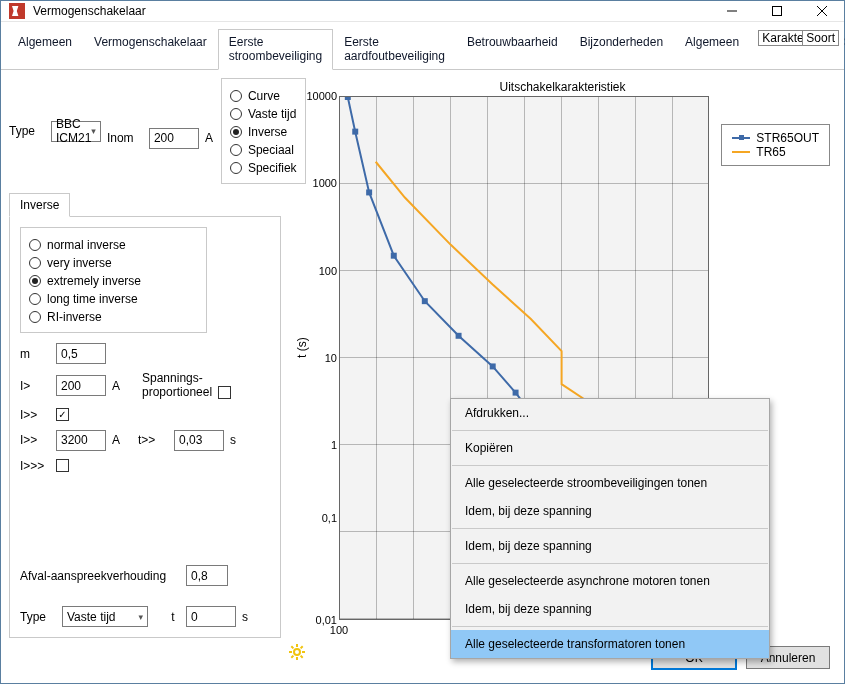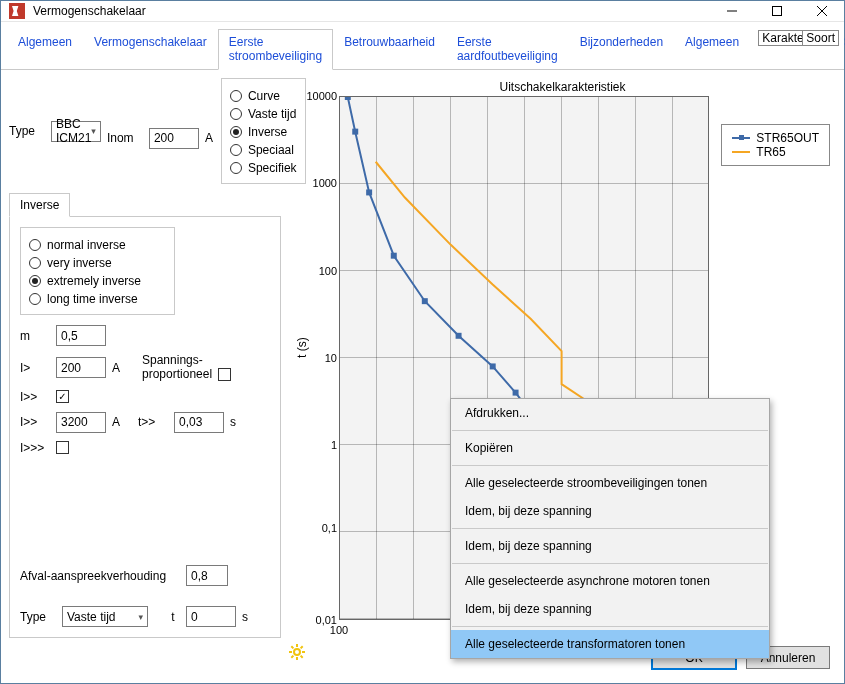--- a/index.html
+++ b/index.html
@@ -7,21 +7,21 @@
 .window { width: 845px; height: 684px; border: 1px solid #5a7fa0; display: flex; flex-direction: column; background: #fff; }
 .titlebar { height: 30px; display: flex; align-items: center; background: #fff; border-bottom: 1px solid #e6e6e6; }
 .titlebar .app-icon { width: 16px; height: 16px; margin: 0 8px; background: #c0392b; display:inline-block; position:relative; }
 .titlebar .app-icon::after { content:""; position:absolute; inset:3px 5px 3px 3px; background:#fff; clip-path: polygon(0 0,80% 0,60% 50%,80% 100%,0 100%,20% 50%); }
 .titlebar .title { flex:1; }
 .winbtns { display:flex; height:100%; }
 .winbtn { width:45px; display:flex; align-items:center; justify-content:center; }
 .winbtn svg { width:10px; height:10px; }
 
 .tabs { display:flex; border-bottom:1px solid #c9c9c9; background:#fff; padding:6px 6px 0 6px; gap:0; position:relative; }
-.tab { padding:5px 10px 6px 10px; border:1px solid transparent; border-bottom:none; cursor:default; font-size:12px; color:#1d4ed8; position:relative; top:1px; }
+.tab { padding:5px 10px 6px 10px; border:1px solid transparent; border-bottom:none; cursor:default; font-size:12px; color:#0f172a; position:relative; top:1px; }
 .tab.active { border-color:#c9c9c9; background:#fff; border-bottom:1px solid #fff; z-index:2; }
 
 .content { flex:1; display:flex; padding:8px; gap:8px; }
 .left { width:272px; display:flex; flex-direction:column; gap:8px; }
 .row { display:flex; align-items:center; gap:6px; }
 .row label.lab { width:36px; }
 .combo { border:1px solid #7a7a7a; height:21px; display:flex; align-items:center; padding:0 4px; justify-content:space-between; background:#fff; }
 .combo .arrow { font-size:9px; color:#555; }
 .txt { border:1px solid #7a7a7a; height:21px; padding:0 4px; background:#fff; display:flex; align-items:center; }
 .fieldset { border:1px solid #c9c9c9; padding:8px 8px 6px 8px; }
@@ -88,22 +88,22 @@
             <path d="M0 0l10 10M10 0L0 10" stroke="currentColor"></path>
           </svg>
         </div>
     </div>
   </div>
 
   <div class="tabs">
     <div class="tab">Algemeen</div>
     <div class="tab">Vermogenschakelaar</div>
     <div class="tab active">Eerste stroombeveiliging</div>
+    <div class="tab">Eerste aardfoutbeveiliging</div>
     <div class="tab">Betrouwbaarheid</div>
-    <div class="tab">Eerste aardfoutbeveiliging</div>
     <div class="tab">Bijzonderheden</div>
     <div class="tab">Algemeen</div>
     <div class="tab">Presentatie</div>
     <div class="tab">Selectie</div>
 
   </div>
 
   <div class="content">
     <div class="left">
       <div style="display:flex; gap:8px;">
@@ -146,37 +146,41 @@
               <span>Specifiek</span>
             </div>
         </div>
       </div>
 
       <div style="display:flex; flex-direction:column; flex:1;">
         <div class="subtabs">
           <div class="subtab active">Inverse</div>
         </div>
         <div class="subpanel">
-          <div class="fieldset" style="width:155px;">
+          <div class="fieldset" style="width:187px;">
             <div class="legend">Soort</div>
             <div class="radio-row">
                 <span class="radio"></span>
                 <span>normal inverse</span>
               </div>
             <div class="radio-row">
                 <span class="radio"></span>
                 <span>very inverse</span>
               </div>
             <div class="radio-row">
                 <span class="radio checked"></span>
                 <span>extremely inverse</span>
               </div>
             <div class="radio-row">
                 <span class="radio"></span>
                 <span>long time inverse</span>
+              </div>
+            <div class="radio-row">
+                <span class="radio"></span>
+                <span>RI-inverse</span>
               </div>
           </div>
 
           <div class="param-group">
             <div class="row">
               <label style="width:30px">m</label>
               <div class="txt" style="width:50px">
                   <span>0,5</span>
                 </div>
             </div>
@@ -283,21 +287,21 @@
                 <path d="M8 0v3M8 13v3M0 8h3M13 8h3M2.3 2.3l2.1 2.1M11.6 11.6l2.1 2.1M13.7 2.3l-2.1 2.1M4.4 11.6l-2.1 2.1"></path>
               </g>
             </svg>
         </span>
         <div id="yticks">
             <div class="ytick" style="top: 18px;">10000</div>
             <div class="ytick" style="top: 105.333px;">1000</div>
             <div class="ytick" style="top: 192.667px;">100</div>
             <div class="ytick" style="top: 280px;">10</div>
             <div class="ytick" style="top: 367.333px;">1</div>
-            <div class="ytick" style="top: 450px; margin-left: 45px;">0,1</div>
+            <div class="ytick" style="top: 440px; margin-left: 45px;">0,1</div>
             <div class="ytick" style="top: 542px;">0,01</div>
           </div>
         <div id="xticks">
             <div class="xtick" style="left: 50px;">100</div>
           </div>
       </div>
     </div>
   </div>
 
   <div class="footer">

